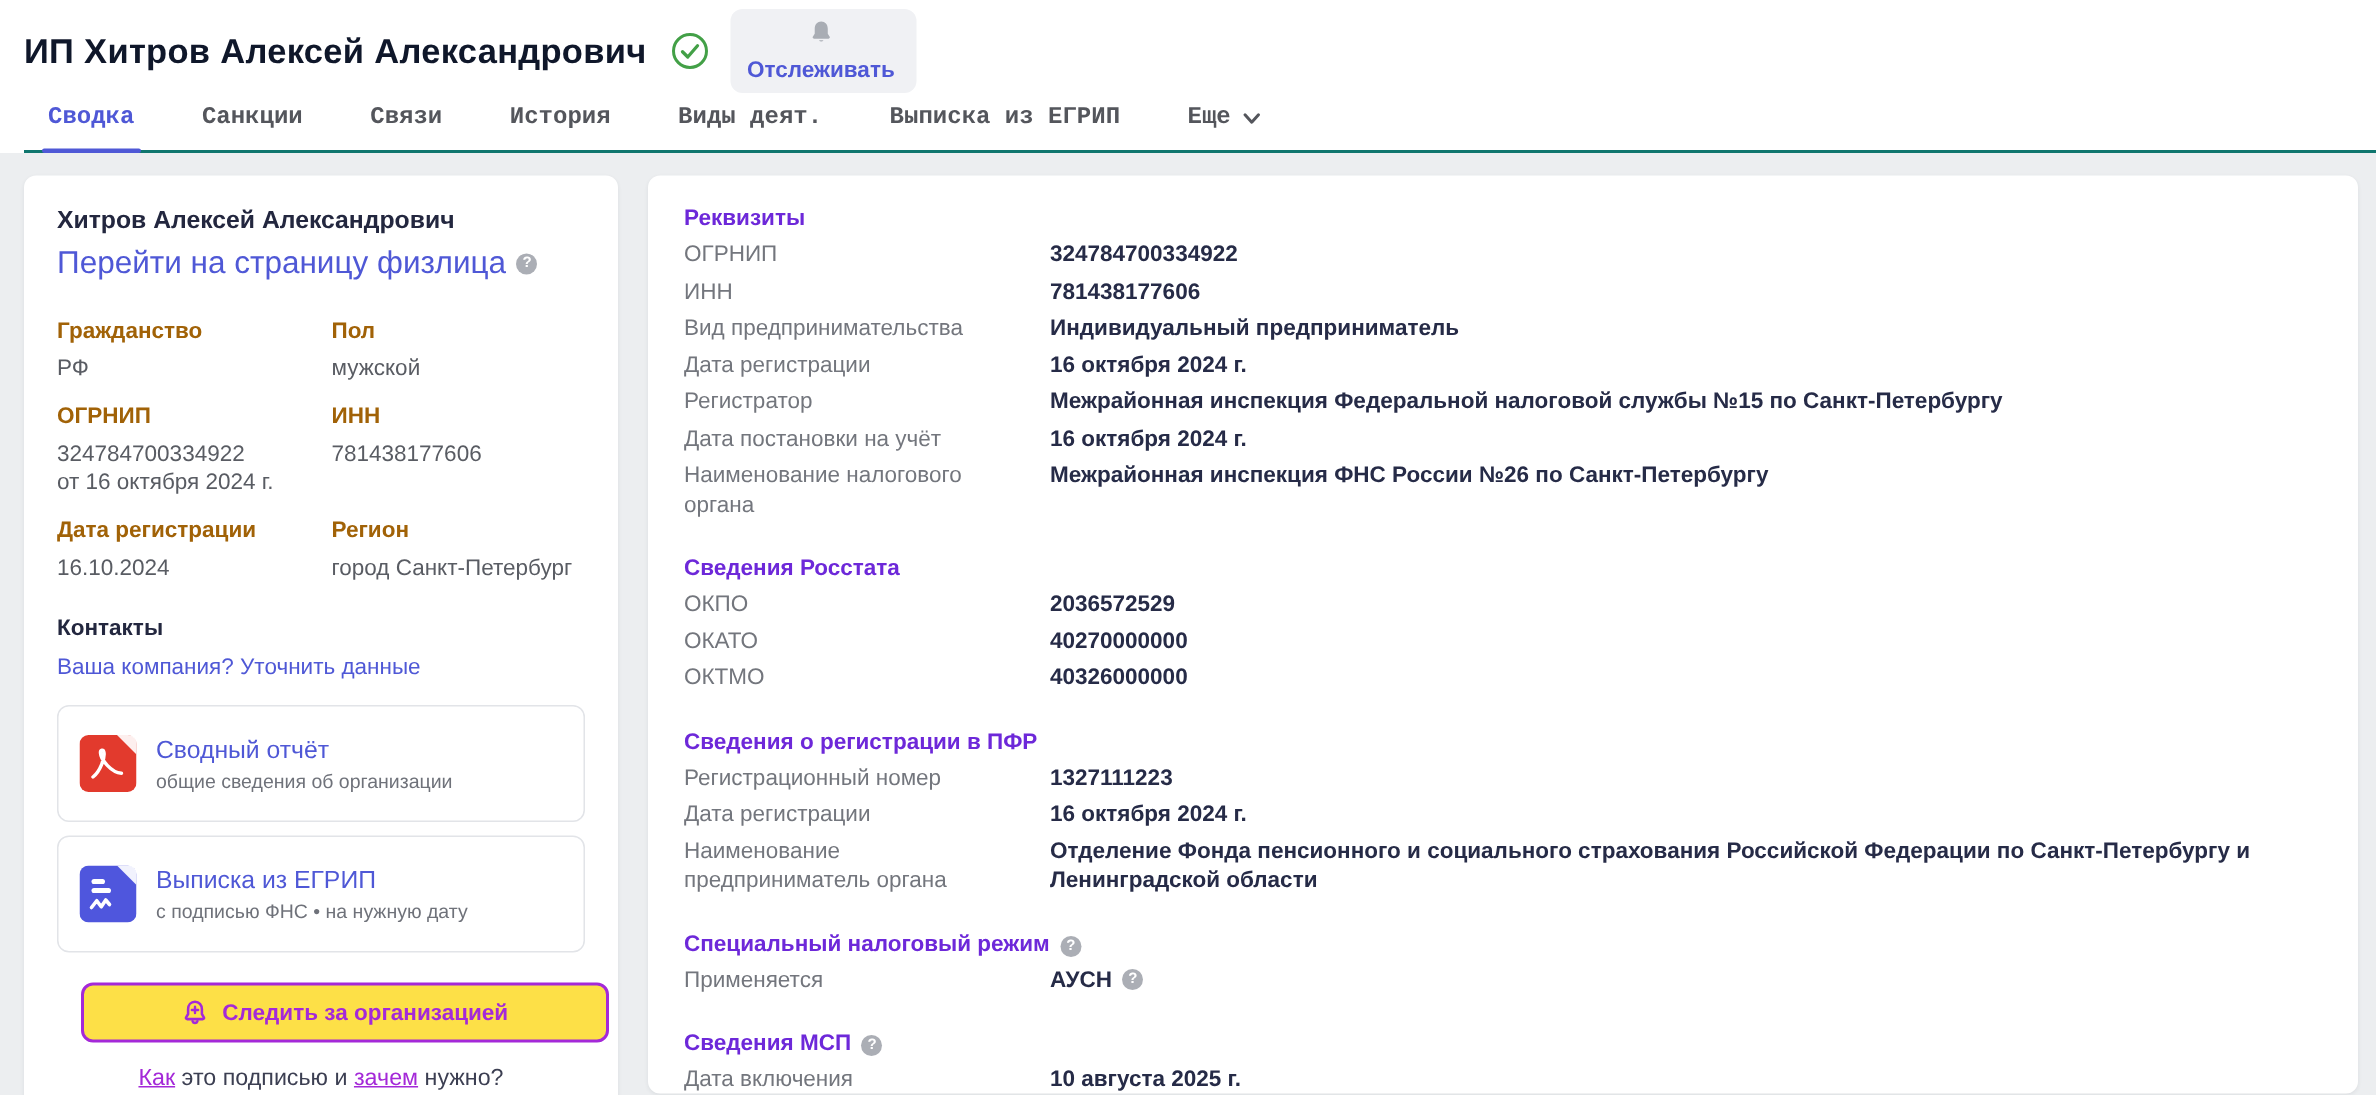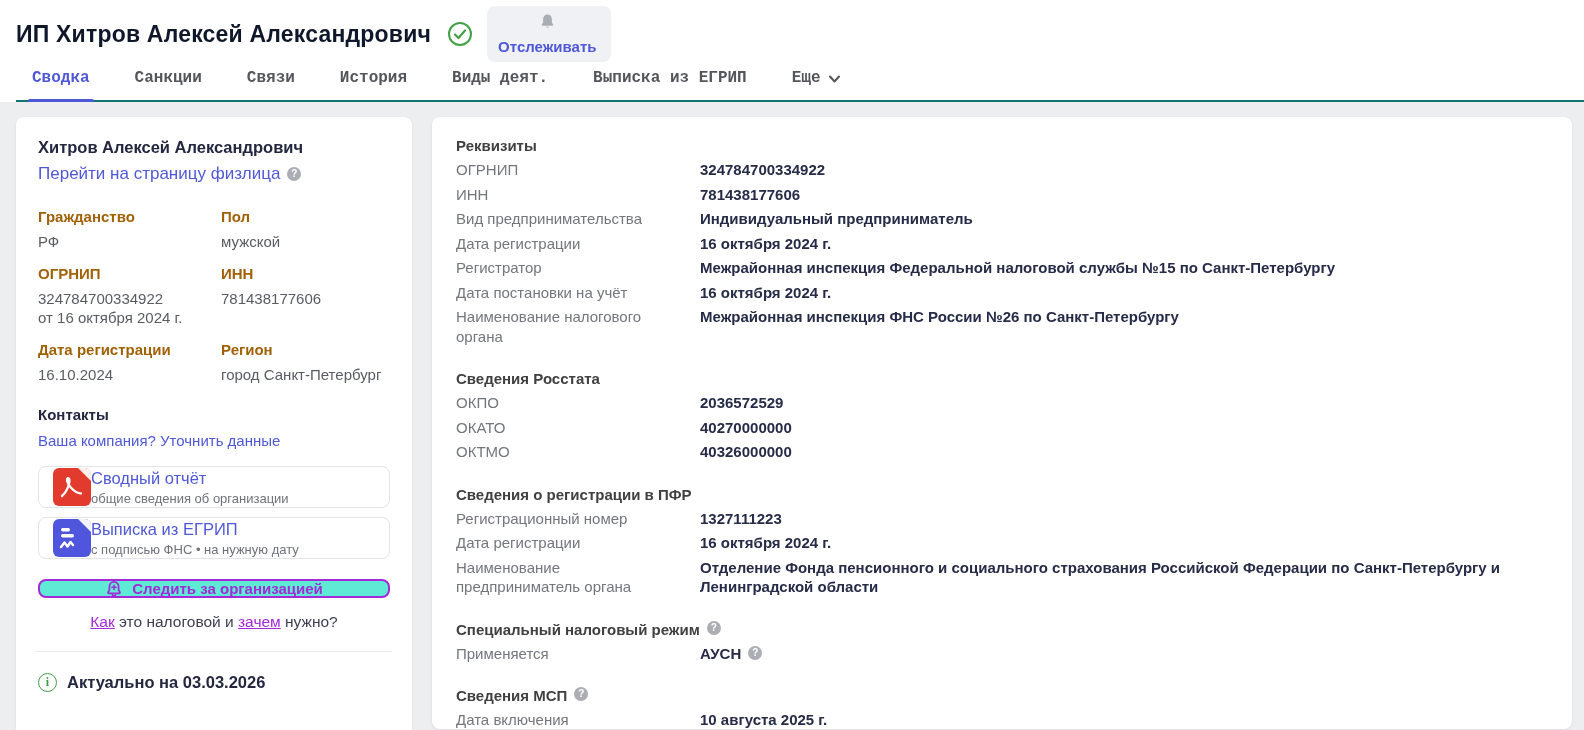--- a/index.html
+++ b/index.html
@@ -22,52 +22,52 @@
   .tab.active::after { content:""; position:absolute; left:-2px; right:-2px; bottom:-2px;
     height:3px; background:#4f58d6; border-radius:3px; }
   .tab svg { margin-top:2px; }
   
   .content { display:flex; gap:20px; padding:15px 12px 0 16px; align-items:flex-start; }
   .card, .panel { background:#fff; border-radius:8px; box-shadow:0 1px 3px rgba(40,45,60,.08); }
   
   .card { width:396px; padding:21px 22px 18px; min-height:660px; }
   .person-name { font-size:16.5px; font-weight:700; color:#23273f; }
   .person-link-row { margin-top:7px; display:flex; align-items:center; gap:7px; }
-  .lnk { color:#4f58d6; text-decoration:none; font-size:17px; cursor:pointer; }
+  .lnk { color:#4f58d6; text-decoration:none; font-size:21px; cursor:pointer; }
   .help { display:inline-block; width:14px; height:14px; border-radius:50%;
     background:#abaeb5; color:#fff; font-size:10px; font-weight:700; line-height:14px;
     text-align:center; flex:0 0 auto; }
   .help::after { content:"?"; }
   .pgrid { display:grid; grid-template-columns:1fr 1fr; column-gap:14px; row-gap:13px;
     margin-top:24px; }
   .pgrid .lab { font-size:15px; font-weight:700; color:#a16207; margin-bottom:7px; }
   .pgrid .val { font-size:15px; color:#595c63; line-height:1.3; }
   .sec-h { font-size:15px; font-weight:700; color:#23273f; margin-top:22px; }
   .contacts-link { display:block; margin-top:9px; font-size:15px; }
-  .report-card { display:flex; align-items:center; width:100%;
-    border:1px solid #e2e4e8; border-radius:8px; background:#fff; padding:1px 14px;
+  .report-card { display:flex; align-items:center; gap:13px; width:100%;
+    border:1px solid #e2e4e8; border-radius:8px; background:#fff; padding:19px 14px;
     margin-top:9px; cursor:pointer; text-align:left; font-family:inherit; }
   .report-card:first-of-type { margin-top:17px; }
   .report-title { font-size:16.5px; color:#4f58d6; }
   .report-sub { font-size:13px; color:#6f727a; margin-top:3px; }
   .follow-btn { width:100%; margin-top:20px; display:flex; align-items:center; justify-content:center;
-    gap:9px; background:#5eead4; border:2px solid #a429d8; border-radius:8px; height:19px;
-    font-family:inherit; font-size:15px; font-weight:700; color:#a429d8; cursor:pointer; }
+    gap:9px; background:#fde047; border:2px solid #a429d8; border-radius:8px; height:40px;
+    font-family:inherit; font-size:15px; font-weight:700; color:#a429d8; cursor:pointer;margin-left:16px; }
   .how-row { margin-top:15px; text-align:center; font-size:15.5px; color:#3c3f52; }
   .how-row a { color:#a429d8; text-decoration:underline; cursor:pointer; }
   .divider { height:1px; background:#e8eaed; margin:20px -2px 0; }
   .actual-row { display:flex; align-items:center; gap:10px; margin-top:21px; }
   .actual-row .txt { font-size:16.5px; font-weight:700; color:#23273f; }
   .info-i { width:19px; height:19px; border:1.6px solid #43a047; border-radius:50%;
     color:#43a047; font-size:12px; font-weight:700; line-height:16px; text-align:center;
     font-family:"Liberation Serif",serif; flex:0 0 auto; }
   
   .panel { flex:1; padding:20px 24px; height:612px; overflow:hidden; }
-  .dsec-title { font-size:15px; font-weight:700; color:#404040; margin:24px 0 6px;
-    display:flex; align-items:flex-start; gap:7px; }
+  .dsec-title { font-size:15px; font-weight:700; color:#6d28d9; margin:24px 0 6px;
+    display:flex; align-items:flex-end; gap:7px; }
   .dsec-title.first { margin-top:0; }
   .drow { display:flex; margin-bottom:5px; line-height:1.3; }
   .drow .dl { flex:0 0 244px; font-size:15px; color:#73767d; padding-right:16px; }
   .drow .dv { flex:1; font-size:15px; font-weight:700; color:#262b47;
     display:flex; align-items:baseline; gap:7px; max-width:850px; }
   .dv .help { align-self:center; }
 </style>
 </head>
 <body>
 
@@ -195,21 +195,21 @@
       <span style="display:inline-flex">
         <svg width="18" height="18" viewBox="0 0 18 18">
           <path d="M9 1.8 C6.3 1.8 4.4 3.9 4.4 6.8 V10 L3.1 12.2 C2.8 12.8 3.2 13.4 3.9 13.4 H14.1 C14.8 13.4 15.2 12.8 14.9 12.2 L13.6 10 V6.8 C13.6 3.9 11.7 1.8 9 1.8 Z" fill="none" stroke="#a429d8" stroke-width="1.7" stroke-linejoin="round"></path>
           <path d="M7.4 14.8 A1.7 1.7 0 0 0 10.6 14.8" fill="none" stroke="#a429d8" stroke-width="1.7" stroke-linecap="round"></path>
           <path d="M9 5.2 V9.4 M6.9 7.3 H11.1" stroke="#a429d8" stroke-width="1.6" stroke-linecap="round"></path>
         </svg>
       </span>
       <span>Следить за организацией</span>
     </button>
 
-    <p class="how-row"><a>Как</a><span> это налоговой и </span><a>зачем</a><span> нужно?</span></p>
+    <p class="how-row"><a>Как</a><span> это подписью и </span><a>зачем</a><span> нужно?</span></p>
 
     <div class="divider"></div>
 
     <div class="actual-row">
       <span class="info-i">i</span>
       <span class="txt">Актуально на 03.03.2026</span>
     </div>
 
   </aside>
 

